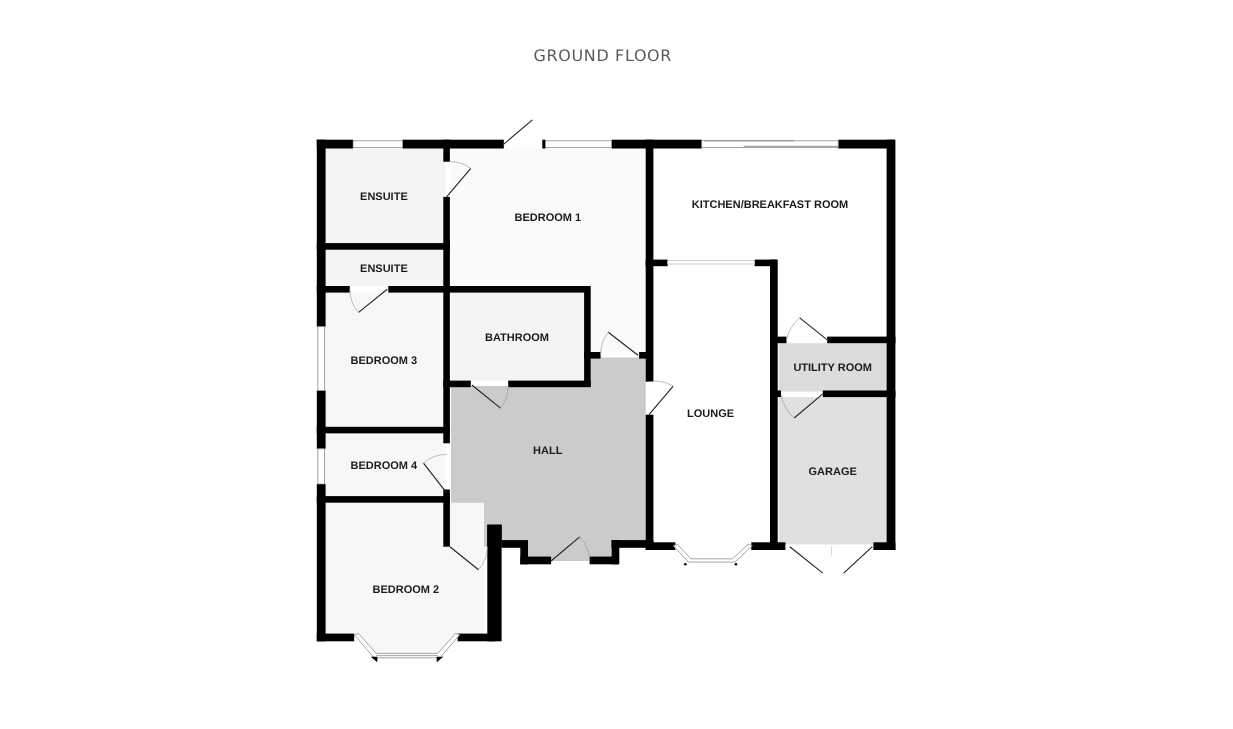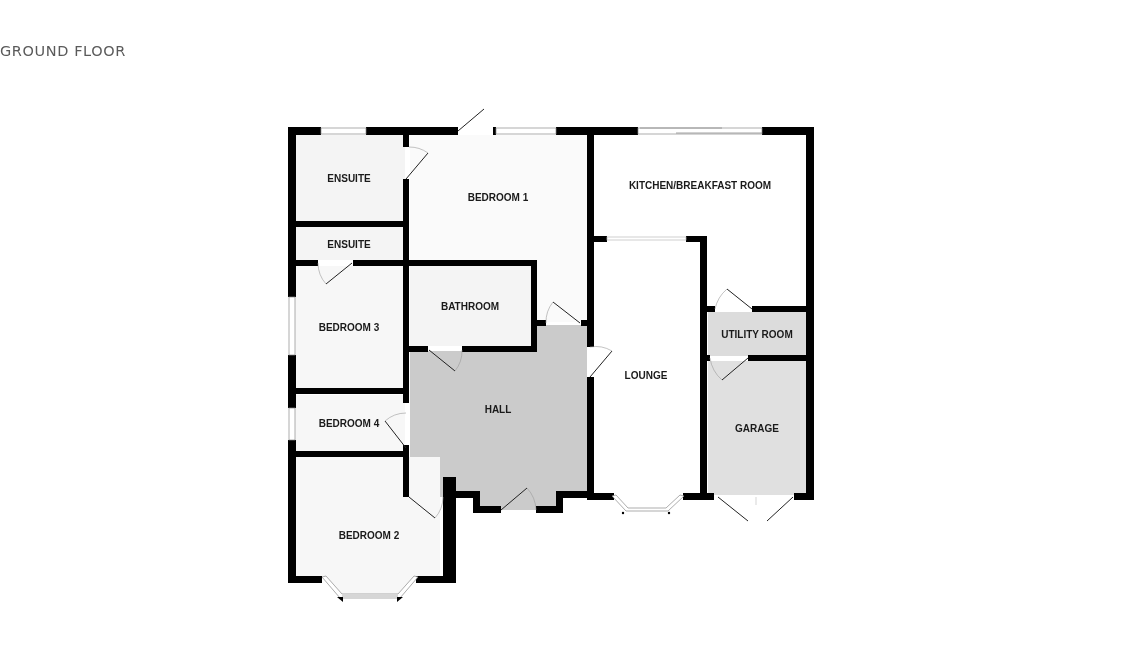--- a/index.html
+++ b/index.html
@@ -1,18 +1,18 @@
 <!DOCTYPE html>
 <html><head>
 <meta charset="utf-8">
 <style>
   html, body { margin: 0; padding: 0; background: #ffffff; }
   body { width: 1121px; height: 663px; position: relative; overflow: hidden; font-family: "Liberation Sans", sans-serif; }
   .floor-title {
-    position: absolute; left: 0; top: 43px; width: 1096px; 
+    position: absolute; left: 0; top: 43px; width: 1096px; text-align: center;
     font-family: "DejaVu Sans", sans-serif; font-size: 14.5px; letter-spacing: 0.6px;
     color: #5a5a5a; font-weight: normal;
   }
   svg.plan { position: absolute; left: 0; top: 0; }
   .room-label {
     font-family: "Liberation Sans", sans-serif; font-weight: bold; font-size: 10px;
     fill: #1a1a1a; text-anchor: middle; dominant-baseline: middle;
   }
   .wall { fill: #000000; }
   .door-leaf { stroke: #222222; stroke-width: 1; fill: none; }

